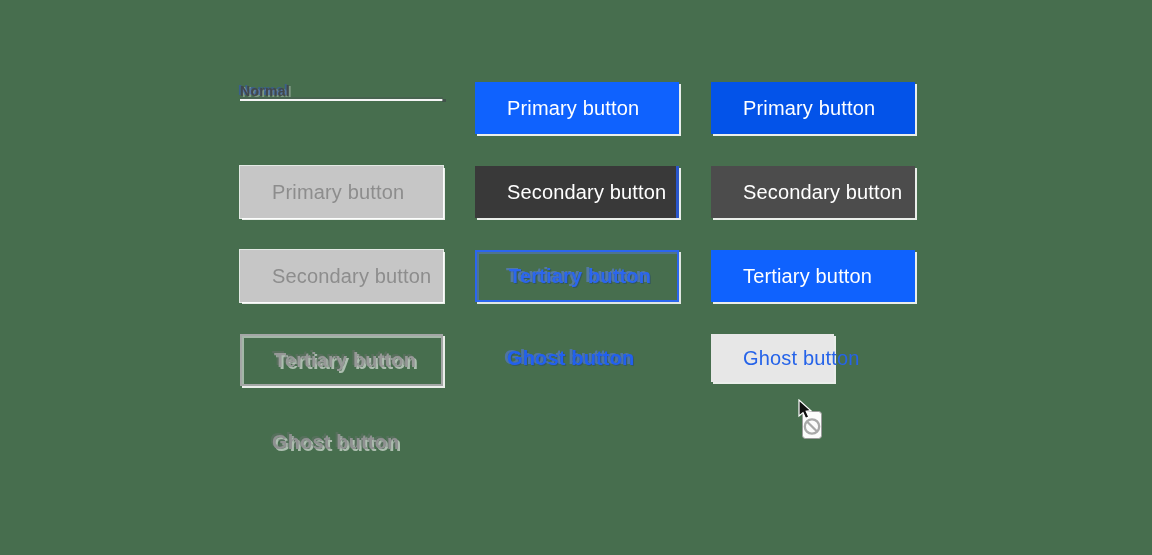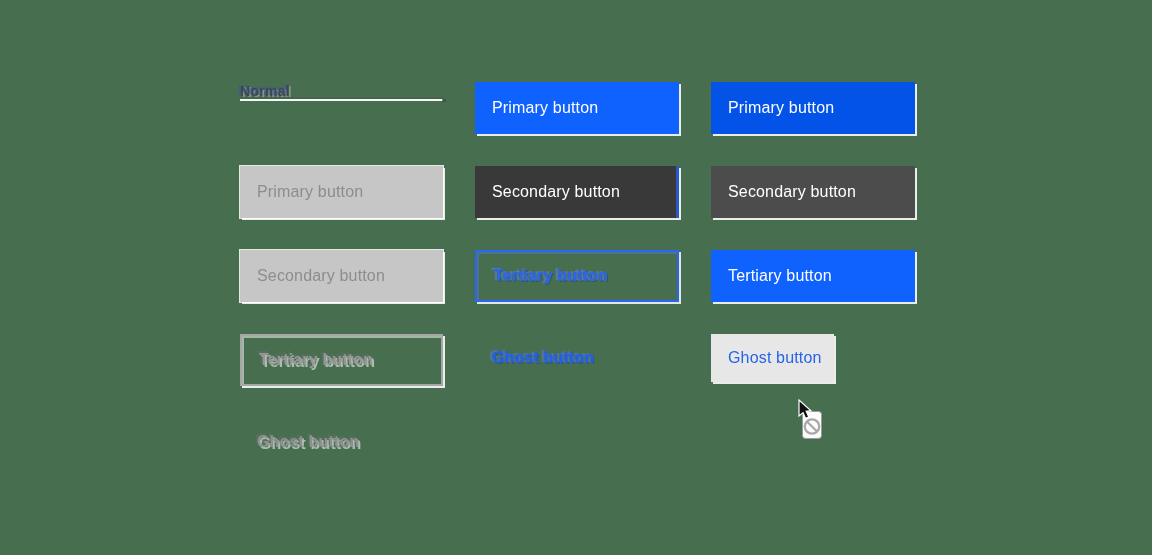--- a/index.html
+++ b/index.html
@@ -20,21 +20,21 @@
   .colhead .rule{
     position:absolute;left:0;right:0;bottom:0;height:2px;background:#f5f5f5;
     box-shadow:0 -2px 0 rgba(73,78,84,.35);
   }
   .colhead .rule::after{
     content:"";position:absolute;right:-3px;bottom:-1px;width:4px;height:3px;
     background:rgba(62,66,72,.6);
   }
   .btn{
     display:flex;align-items:center;box-sizing:border-box;height:52px;
-    padding:0 17px;font-family:inherit;font-size:16px;letter-spacing:.16px;
+    padding:0 32px;font-family:inherit;font-size:20px;letter-spacing:.16px;
     border:none;border-radius:0;text-align:left;white-space:nowrap;
   }
   .primary-normal{background:#0f62fe;color:#ffffff;box-shadow:2px 2px 0 rgba(252,252,252,.9);cursor:pointer;}
   .primary-hover{background:#0353e9;color:#ffffff;box-shadow:2px 2px 0 rgba(252,252,252,.9);cursor:pointer;}
   .secondary-normal{background:#393939;color:#ffffff;box-shadow:2px 2px 0 rgba(252,252,252,.9),inset -3px 0 0 rgba(37,98,254,.75);cursor:pointer;}
   .secondary-hover{background:#4c4c4c;color:#ffffff;box-shadow:2px 2px 0 rgba(252,252,252,.9);cursor:pointer;}
   .disabled-fill{background:#c6c6c6;color:#8d8d8d;box-shadow:2px 2px 0 rgba(252,252,252,.9);outline:1px solid rgba(255,255,255,.85);}
   .tertiary-normal{
     background:transparent;border:2px solid #2b66ee;color:#2b66ee;font-weight:600;
     box-shadow:2px 2px 0 rgba(252,252,252,.85), inset 2px 2px 0 rgba(90,124,240,.40);

